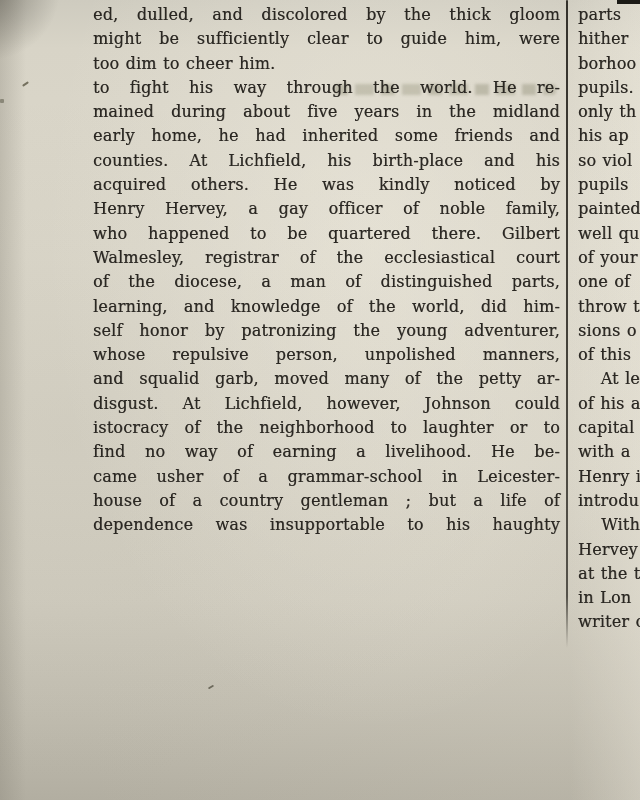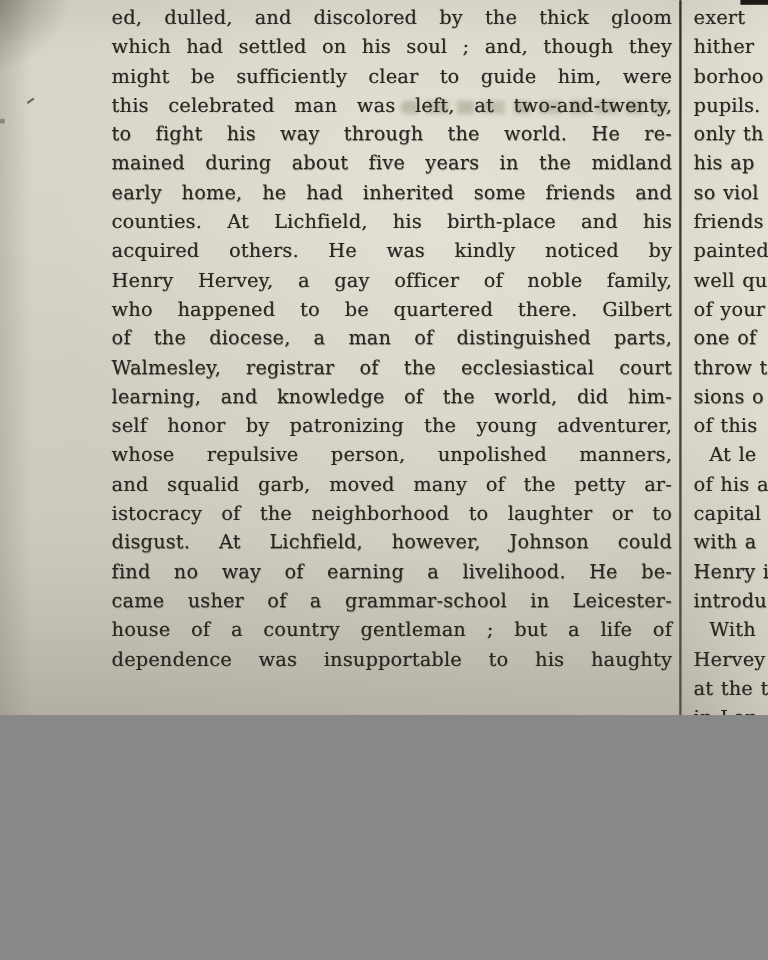--- a/index.html
+++ b/index.html
@@ -1,39 +1,39 @@
 <!DOCTYPE html>
 <html><head>
 <meta charset="utf-8">
 <style>
   html,body{margin:0;padding:0;background:#888;}
   .page{
     position:relative;
-    width:640px;height:596px;
+    width:640px;height:800px;
     overflow:hidden;
     font-family:"DejaVu Serif","Liberation Serif",serif;
     background:
       radial-gradient(circle at -10px -10px, rgba(80,77,68,.55), rgba(80,77,68,0) 70px),
       radial-gradient(ellipse at 58% 30%, rgba(240,236,224,.45), rgba(240,236,224,0) 62%),
       radial-gradient(ellipse at 10% 55%, rgba(150,146,132,.14), rgba(150,146,132,0) 55%),
       radial-gradient(ellipse at 85% 85%, rgba(205,200,186,.25), rgba(205,200,186,0) 60%),
       linear-gradient(90deg, rgba(130,126,114,.30), rgba(130,126,114,0) 26px),
       linear-gradient(270deg, rgba(240,236,224,.40), rgba(240,236,224,0) 70px),
       linear-gradient(180deg,#cecbbf 0%,#d8d4c7 6%,#dcd8cb 32%,#d9d5c8 58%,#d1cdc0 75%,#c2beb1 88%,#b2aea1 100%);
     color:#2a2722;
   }
   .col{position:absolute;top:3px;font-size:16px;line-height:24.3px;letter-spacing:.2px;word-spacing:1px;
        text-shadow:.4px .4px .6px rgba(42,39,34,.55);}
   .col.left{left:93px;width:467px;}
   .col.right{left:578px;width:62px;}
   .line{height:24.3px;white-space:normal;}
   .line.j{text-align:justify;text-align-last:justify;}
   .line.ind{padding-left:27px;}
   .col.right .line{white-space:nowrap;}
-  .col.right .line.ind{padding-left:13px;}
+  .col.right .line.ind{padding-left:13px;text-align:right;}
   .divider{position:absolute;left:566px;top:0;width:2px;height:648px;
            background:linear-gradient(180deg,#34312b 0%,#45423a 55%,#55524a 92%,rgba(85,82,74,0) 100%);
            border-radius:1px;}
   .topbar{position:absolute;left:617px;top:0;width:23px;height:4px;background:#1b1a16;}
   .showthrough{position:absolute;left:334px;top:84px;width:222px;height:11px;
     background:repeating-linear-gradient(90deg, rgba(148,146,124,.45) 0 14px, rgba(148,146,124,0) 14px 21px,
                rgba(148,146,124,.38) 21px 40px, rgba(148,146,124,0) 40px 47px);
     filter:blur(1.6px);border-radius:4px;}
   .speck{position:absolute;background:#75715f;border-radius:1px;}
   .speck.s1{left:22px;top:83px;width:7px;height:2px;transform:rotate(-35deg);}
@@ -45,52 +45,51 @@
 
 <div class="page">
   <div class="topbar"></div>
   <div class="divider"></div>
   <div class="showthrough"></div>
   <div class="speck s1"></div>
   <div class="speck s2"></div>
   <div class="speck s3"></div>
   <div id="left-column" class="col left">
       <div class="line j">ed, dulled, and discolored by the thick gloom</div>
-      <div class="line j">which had settled on his soul ; and, though they</div>
       <div class="line j">might be sufficiently clear to guide him, were</div>
-      <div class="line j">this celebrated man was left, at two-and-twenty,</div>
+      <div class="line">too dim to cheer him.</div>
       <div class="line j">to fight his way through the world.  He re-</div>
       <div class="line j">mained during about five years in the midland</div>
       <div class="line j">early home, he had inherited some friends and</div>
       <div class="line j">counties.  At Lichfield, his birth-place and his</div>
       <div class="line j">acquired others.  He was kindly noticed by</div>
       <div class="line j">Henry Hervey, a gay officer of noble family,</div>
       <div class="line j">who happened to be quartered there.  Gilbert</div>
+      <div class="line j">Walmesley, registrar of the ecclesiastical court</div>
       <div class="line j">of the diocese, a man of distinguished parts,</div>
-      <div class="line j">Walmesley, registrar of the ecclesiastical court</div>
       <div class="line j">learning, and knowledge of the world, did him-</div>
       <div class="line j">self honor by patronizing the young adventurer,</div>
       <div class="line j">whose repulsive person, unpolished manners,</div>
       <div class="line j">and squalid garb, moved many of the petty ar-</div>
+      <div class="line j">disgust.  At Lichfield, however, Johnson could</div>
       <div class="line j">istocracy of the neighborhood to laughter or to</div>
-      <div class="line j">disgust.  At Lichfield, however, Johnson could</div>
       <div class="line j">find no way of earning a livelihood.  He be-</div>
       <div class="line j">came usher of a grammar-school in Leicester-</div>
       <div class="line j">house of a country gentleman ; but a life of</div>
       <div class="line j">dependence was insupportable to his haughty</div>
     </div>
   <div id="right-column" class="col right">
-      <div class="line">exert</div>
+      <div class="line">parts</div>
       <div class="line">hither</div>
       <div class="line">borhoo</div>
       <div class="line">pupils.</div>
       <div class="line">only th</div>
       <div class="line">his ap</div>
       <div class="line">so viol</div>
-      <div class="line">friends</div>
+      <div class="line">pupils</div>
       <div class="line">painted</div>
       <div class="line">well qu</div>
       <div class="line">of your</div>
       <div class="line">one of</div>
       <div class="line">throw t</div>
       <div class="line">sions o</div>
       <div class="line">of this</div>
       <div class="line ind">At le</div>
       <div class="line">of his a</div>
       <div class="line">capital</div>

